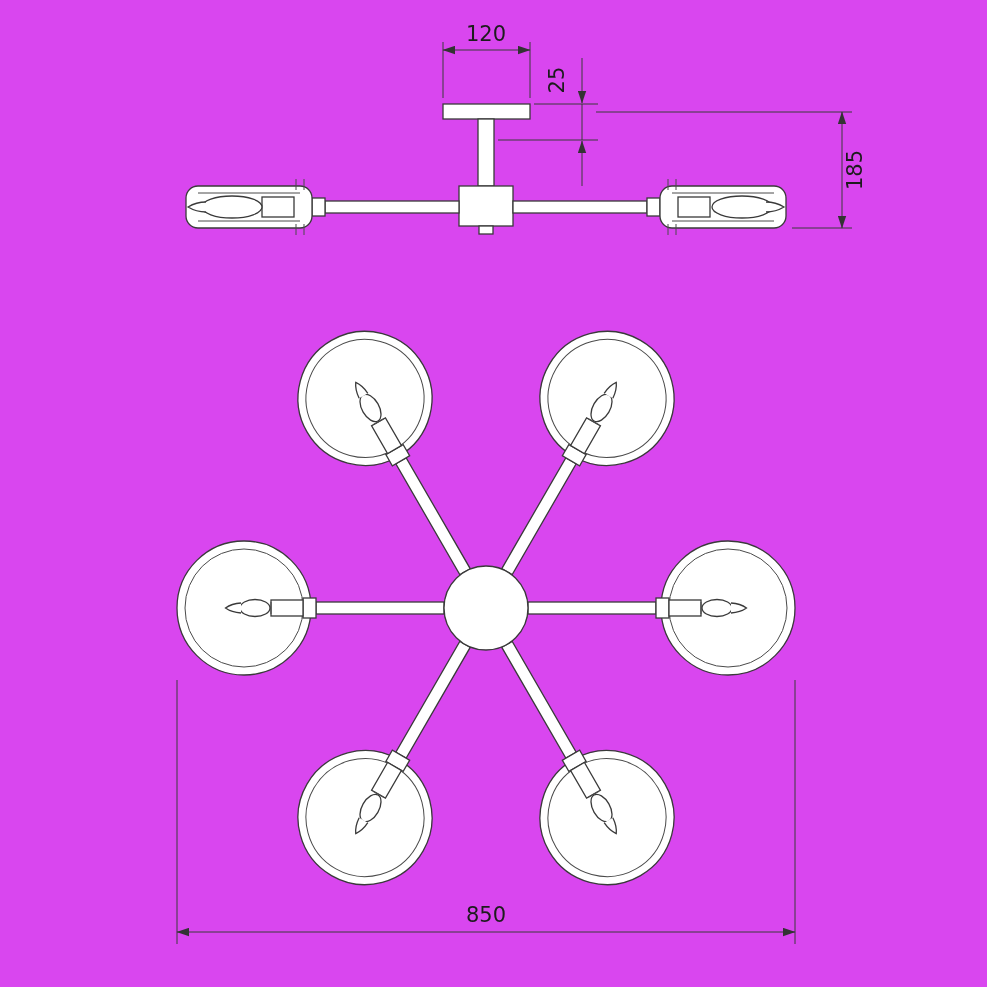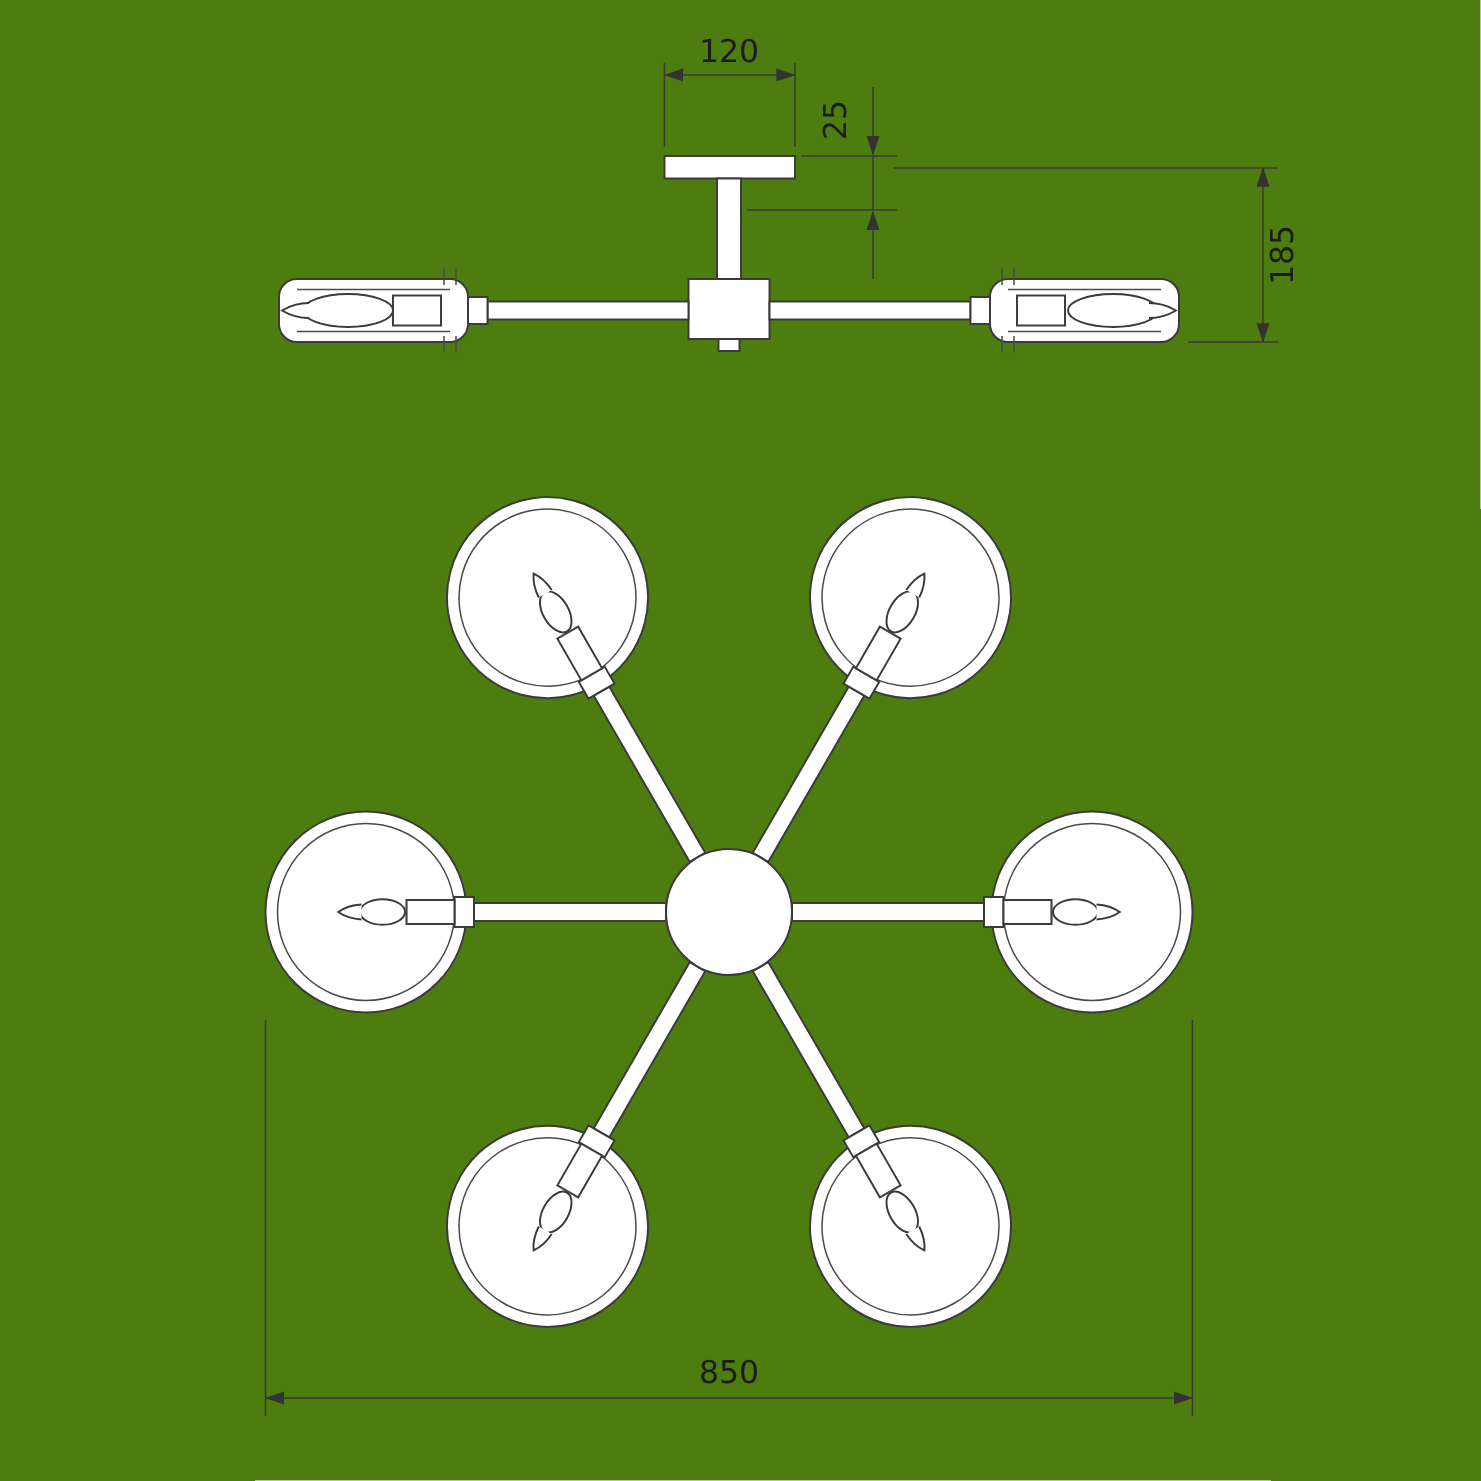--- a/index.html
+++ b/index.html
@@ -1,16 +1,16 @@
 <!DOCTYPE html>
 <html><head>
 <meta charset="utf-8">
 <style>
   html,body{margin:0;padding:0;background:#ffffff;}
-  .page{width:987px;height:987px;position:relative;background:#4d7c0f;overflow:hidden;}
+  .page{width:987px;height:987px;position:relative;background:#d946ef;overflow:hidden;}
   svg{display:block;}
   .lnw{stroke:#3a3a3a;stroke-width:1.3;fill:#ffffff;}
   .thin{stroke:#4a4a4a;stroke-width:1;fill:none;}
   .dim{stroke:#3a3a3a;stroke-width:1;fill:none;}
   .dim-label{font-family:"DejaVu Sans","Liberation Sans",sans-serif;font-size:21px;fill:#1c1c1c;}
 </style>
 </head>
 <body>
 
 <div class="page">

